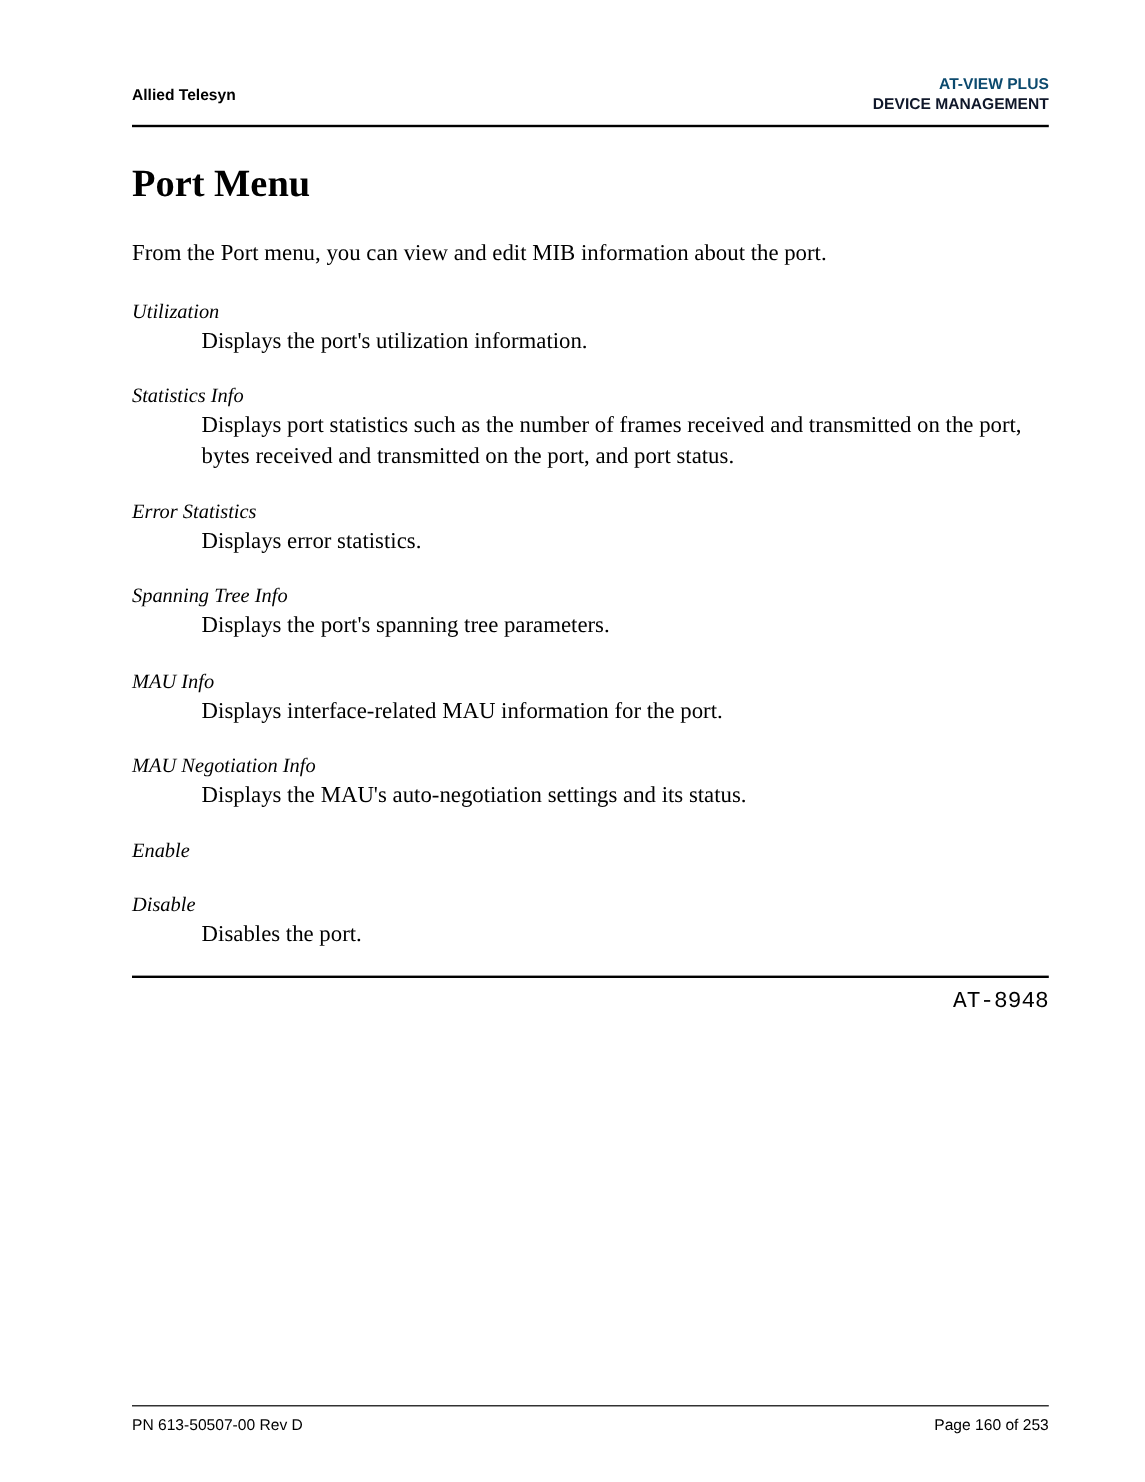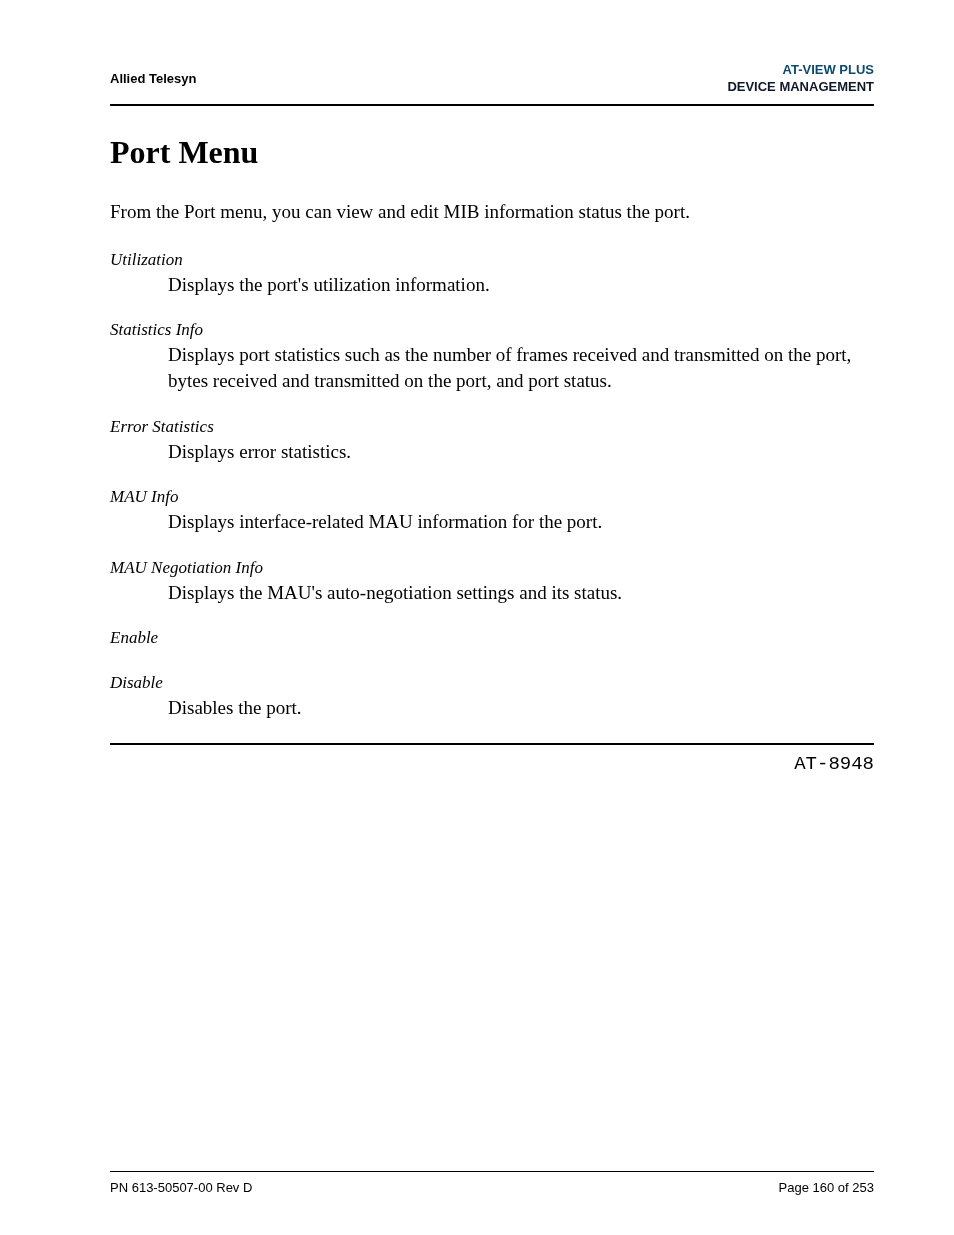--- a/index.html
+++ b/index.html
@@ -97,34 +97,38 @@
   <div class="header">
     <div class="header-left">Allied Telesyn</div>
     <div class="header-right">
       <div class="header-right-line1">AT-VIEW PLUS</div>
       <div class="header-right-line2">DEVICE MANAGEMENT</div>
     </div>
   </div>
 
   <div class="content">
     <h1 class="page-title">Port Menu</h1>
-    <p class="intro">From the Port menu, you can view and edit MIB information status the port.</p>
+    <p class="intro">From the Port menu, you can view and edit MIB information about the port.</p>
 
     <div id="definitions-container">
         <div class="definition">
           <div class="term">Utilization</div>
           <div class="desc">Displays the port's utilization information.</div>
         </div>
         <div class="definition">
           <div class="term">Statistics Info</div>
           <div class="desc">Displays port statistics such as the number of frames received and transmitted on the port, bytes received and transmitted on the port, and port status.</div>
         </div>
         <div class="definition">
           <div class="term">Error Statistics</div>
           <div class="desc">Displays error statistics.</div>
+        </div>
+        <div class="definition">
+          <div class="term">Spanning Tree Info</div>
+          <div class="desc">Displays the port's spanning tree parameters.</div>
         </div>
         <div class="definition">
           <div class="term">MAU Info</div>
           <div class="desc">Displays interface-related MAU information for the port.</div>
         </div>
         <div class="definition">
           <div class="term">MAU Negotiation Info</div>
           <div class="desc">Displays the MAU's auto-negotiation settings and its status.</div>
         </div>
         <div class="definition">

